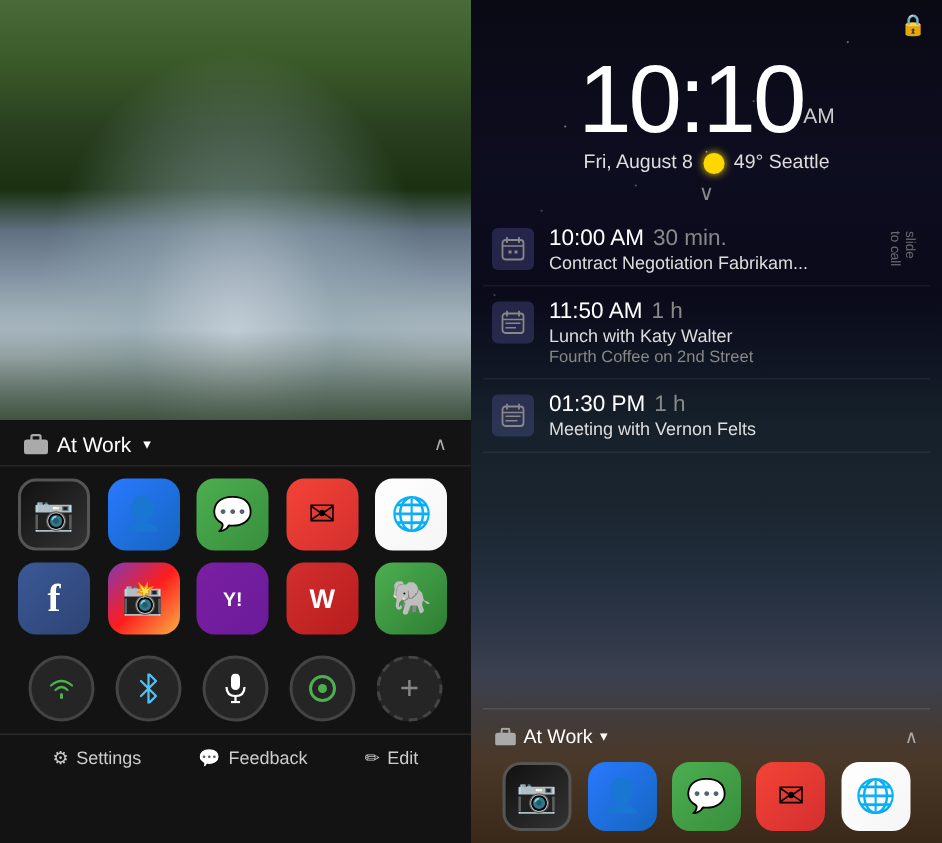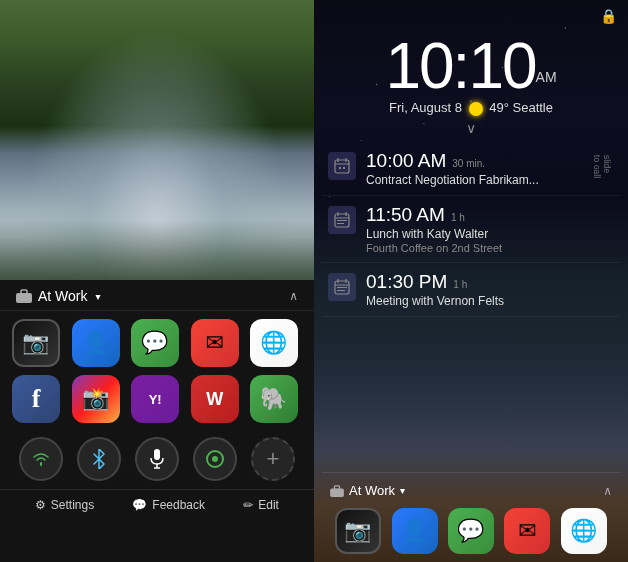--- a/index.html
+++ b/index.html
@@ -287,27 +287,27 @@
     }
 
     .event-time-row {
       display: flex;
       align-items: baseline;
       gap: 6px;
     }
 
     .event-time {
       color: #fff;
-      font-size: 19px;
+      font-size: 15px;
       font-weight: 400;
     }
 
     .event-duration {
       color: #888;
-      font-size: 10px;
+      font-size: 15px;
     }
 
     .event-title {
       color: #ddd;
       font-size: 12px;
       margin-top: 1px;
     }
 
     .event-location {
       color: #888;

